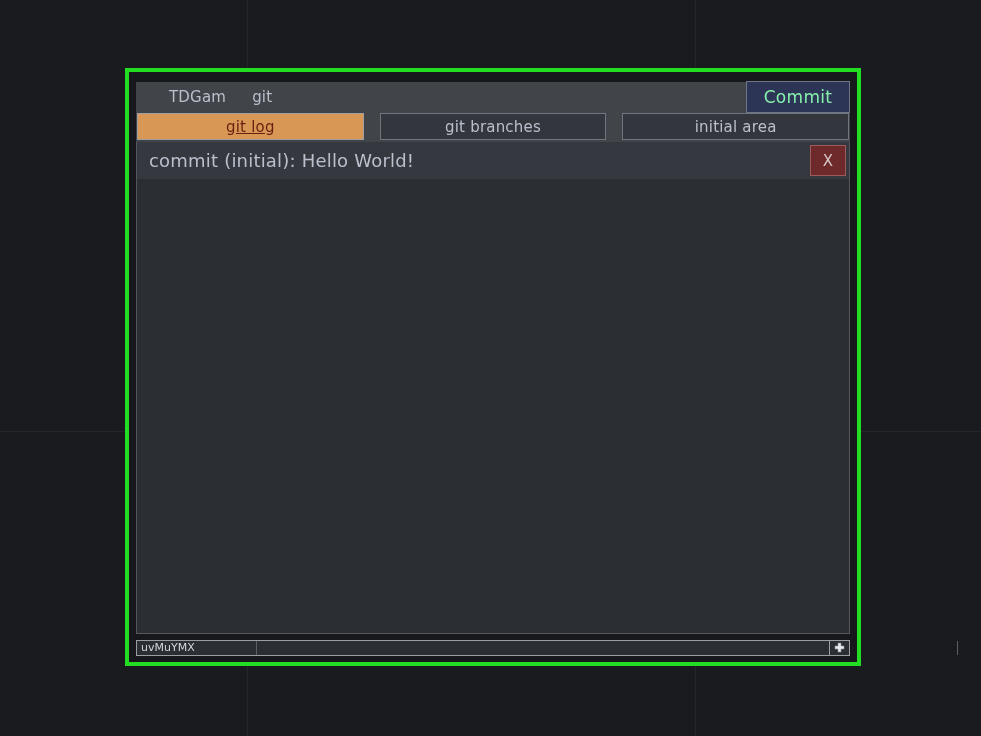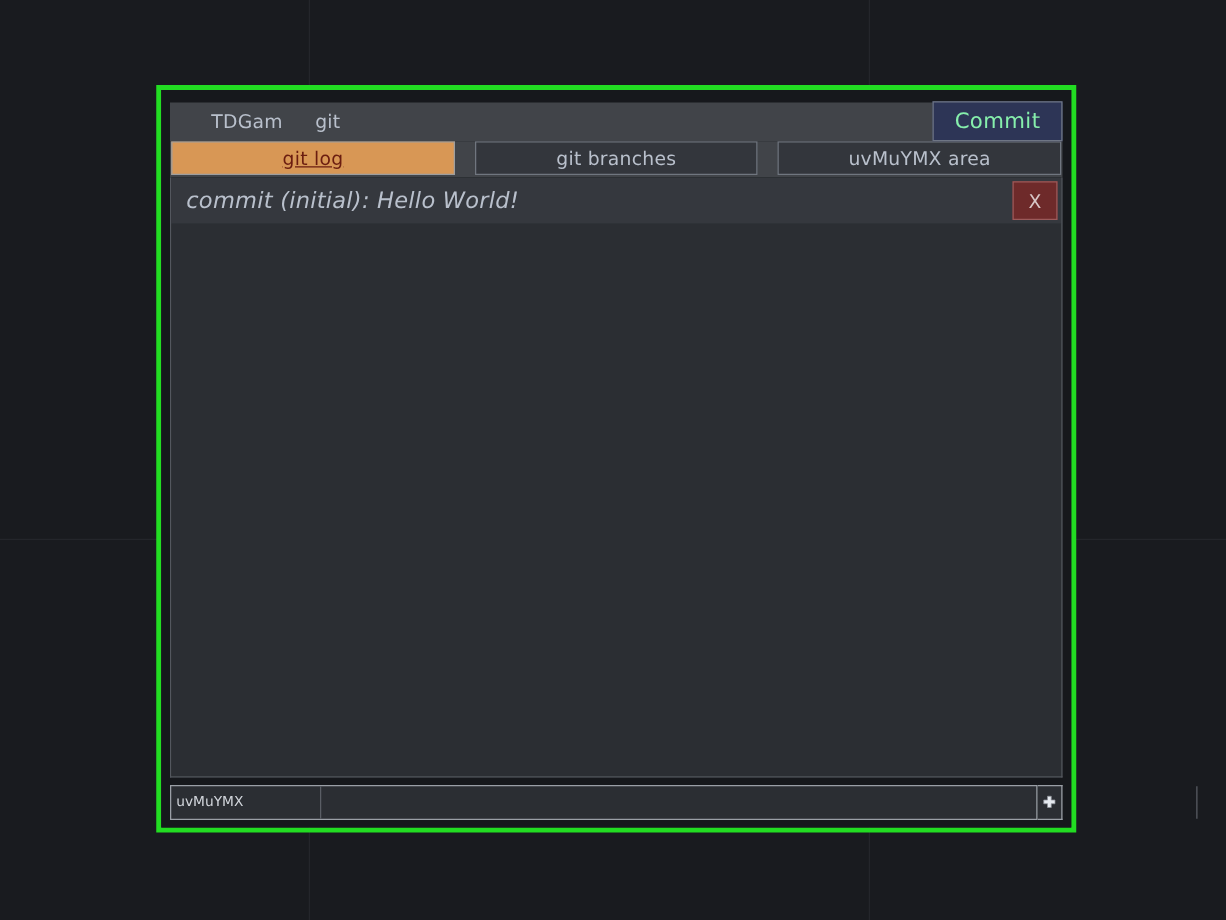--- a/index.html
+++ b/index.html
@@ -145,21 +145,20 @@
     flex: 0 0 auto;
   }
   .log-text {
     flex: 1 1 auto;
     color: #b9c0cc;
     font-size: 18px;
     padding-left: 12px;
     letter-spacing: 0.2px;
     white-space: nowrap;
     overflow: hidden;
-    font-style: italic;
   }
   .log-delete {
     flex: 0 0 auto;
     width: 36px;
     height: 31px;
     margin-right: 3px;
     background: #6e2a2a;
     border: 1px solid #9c5a5a;
     color: #d8c7c7;
     font-size: 15px;
@@ -169,21 +168,21 @@
     cursor: pointer;
   }
   #log-body {
     flex: 1 1 auto;
     background: #2b2e33;
   }
 
   
   #bottom-bar {
     flex: 0 0 auto;
-    height: 28px;
+    height: 16px;
     margin-top: 6px;
     display: flex;
     align-items: stretch;
   }
   #command-input {
     flex: 1 1 auto;
     background: #2b2e33;
     border: 1px solid #9a9fa6;
     color: #d2d6dc;
     font-family: "DejaVu Sans", sans-serif;
@@ -229,21 +228,21 @@
 
     <div id="menu-bar">
       <div class="menu-item">TDGam</div>
       <div class="menu-item">git</div>
       <div id="commit-button">Commit</div>
     </div>
 
     <div id="tab-bar">
       <div class="tab active">git log</div>
       <div class="tab">git branches</div>
-      <div class="tab">uvMuYMX area</div>
+      <div class="tab">initial area</div>
     </div>
 
     <div id="log-panel">
       <div class="log-row">
         <div class="log-text">commit (initial): Hello World!</div>
         <div class="log-delete">X</div>
       </div>
       <div id="log-body"></div>
     </div>
 

